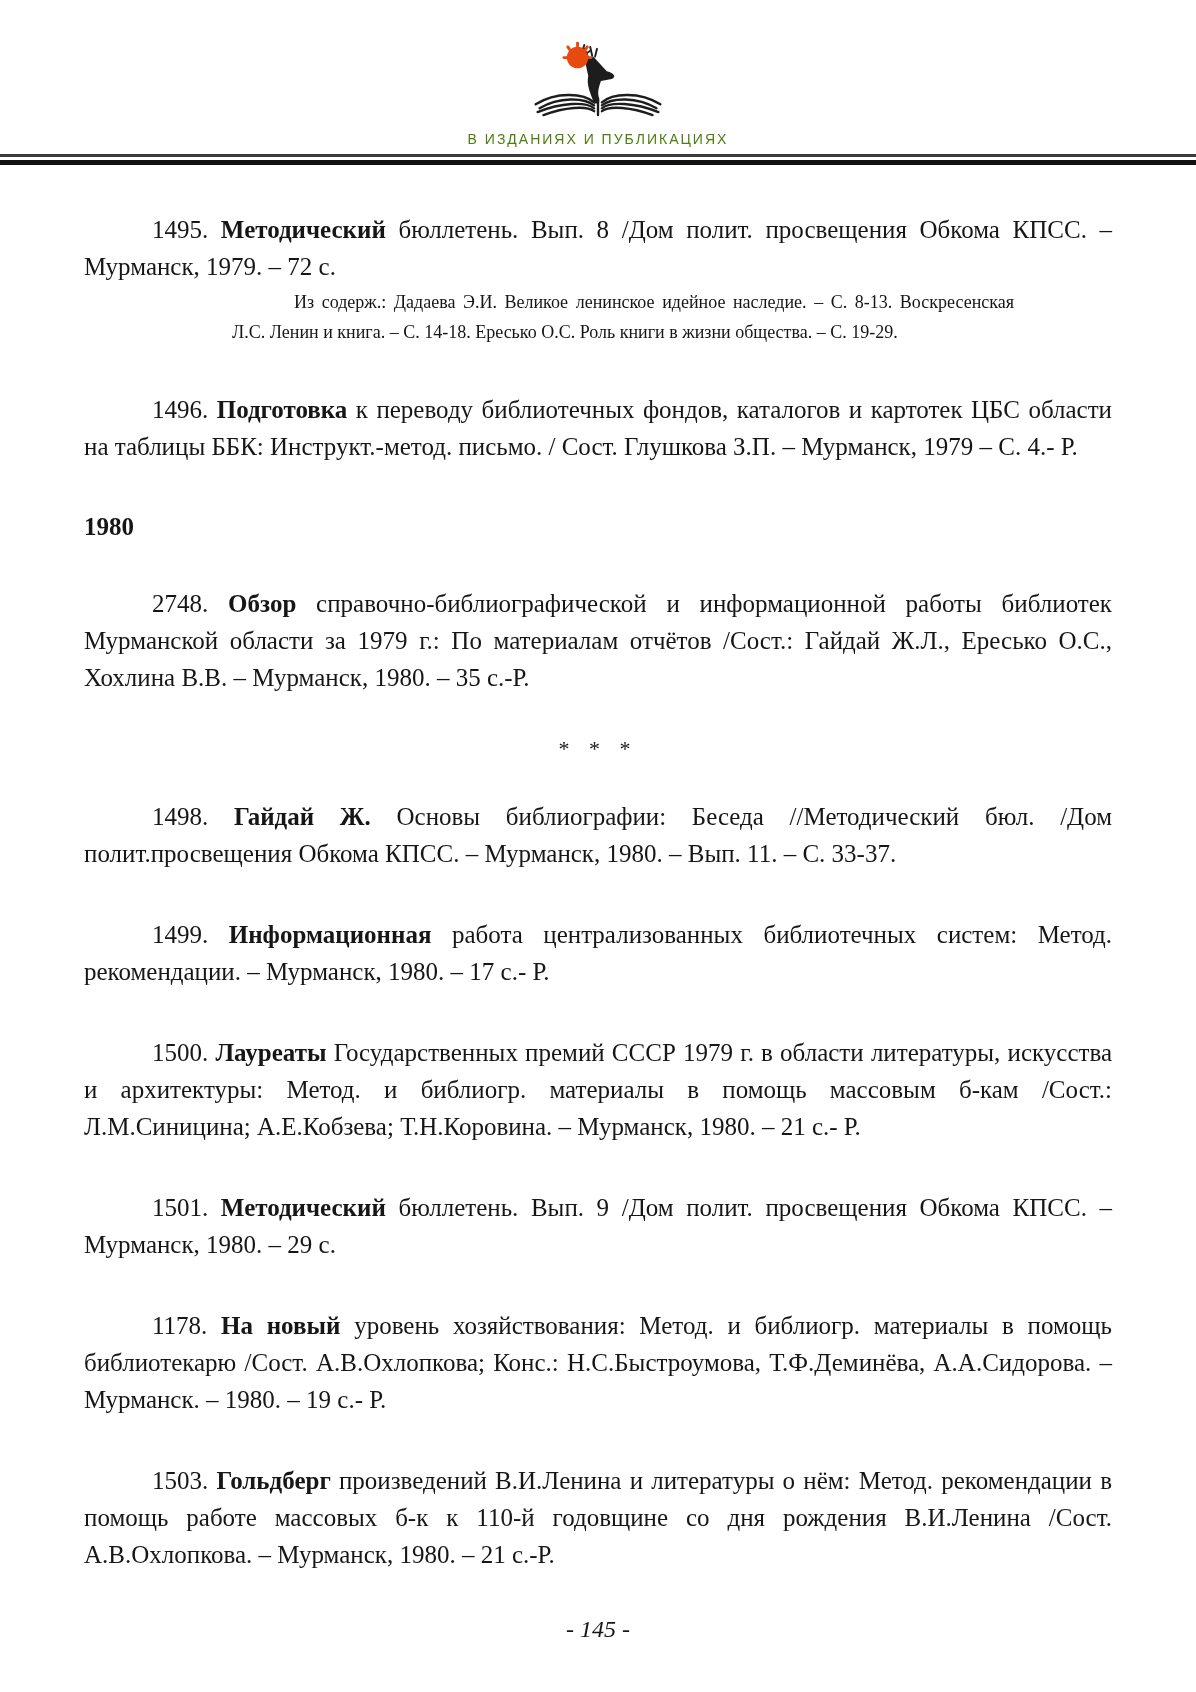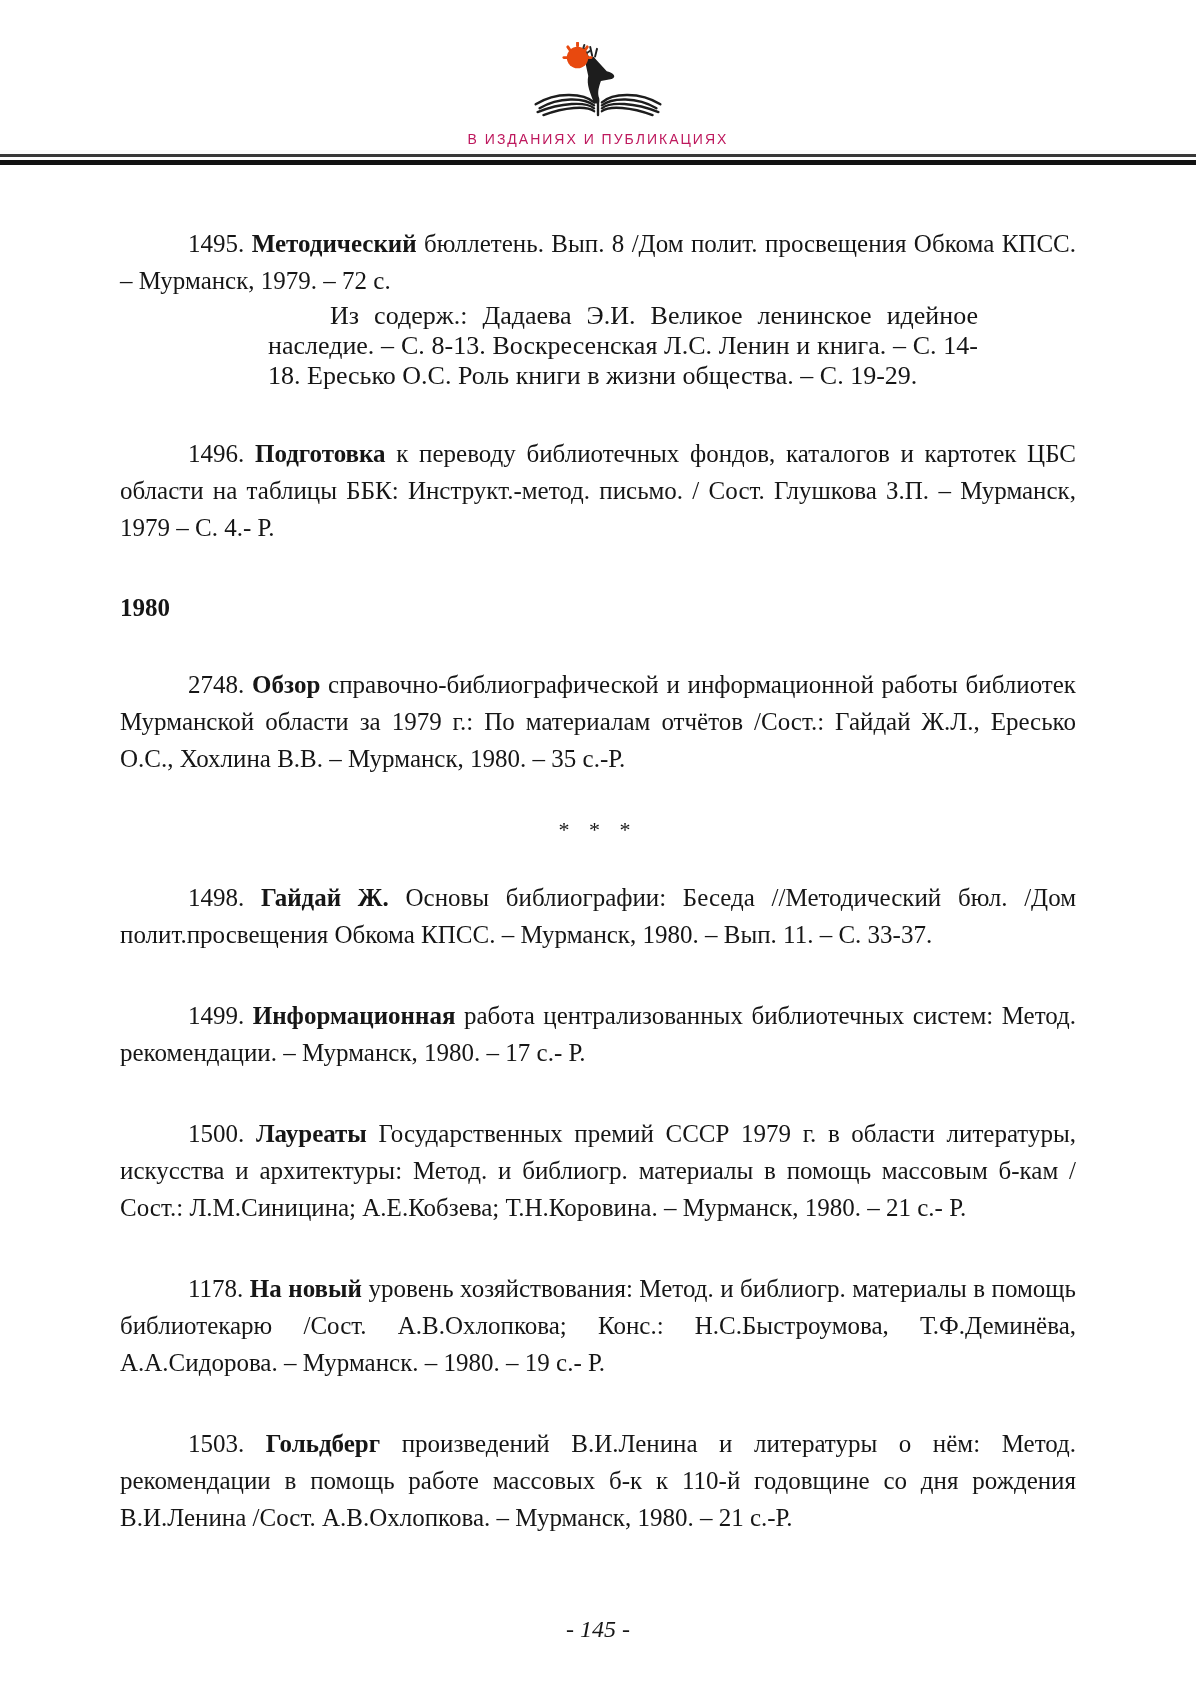--- a/index.html
+++ b/index.html
@@ -15,36 +15,36 @@
   .header{padding-top:42px;text-align:center;}
   .logo{display:inline-block;line-height:0;}
   .logo-acronym{
     margin-top:2px;
     font-family:"Liberation Sans", sans-serif;
     font-size:13px;font-weight:bold;letter-spacing:1.5px;color:#2b2b2b;
   }
   .subtitle{
     margin-top:9px;
     font-family:"Liberation Sans", sans-serif;
-    font-size:14px;color:#be185d;letter-spacing:2px;
+    font-size:14px;color:#4d7c0f;letter-spacing:2px;
   }
   .double-rule{margin-top:7px;}
   .double-rule .r1{height:3px;background:#3a3a3a;}
   .double-rule .r2{height:5px;background:#111111;margin-top:3px;}
   
-  .content{margin:0 120px;padding-top:16px;}
+  .content{margin:0 84px;padding-top:2px;}
   p.entry{
     margin:44px 0 0 0;
     font-size:25px;line-height:37px;
     text-align:justify;text-indent:68px;
   }
   p.entry .lead{font-weight:bold;}
   p.note{
     margin:2px 0 0 0;
-    font-size:26px;line-height:30px;
+    font-size:18px;line-height:30px;
   }
   p.note-1495{
     margin-left:148px;margin-right:98px;
     text-indent:62px;text-align:justify;
   }
   p.note-1501{
     margin-left:202px;
   }
   .note-label-bold{font-weight:bold;}
   .year-heading{
@@ -138,20 +138,23 @@
     </p>
 
     <p class="entry">
       <span>1499. </span><span class="lead">Информационная</span><span> работа централизованных библиотечных систем: Метод. рекомендации. – Мурманск, 1980. – 17 с.- Р.</span>
     </p>
 
     <p class="entry">
       <span>1500. </span><span class="lead">Лауреаты</span><span> Государственных премий СССР 1979 г. в области литературы, искусства  и архитектуры: Метод. и библиогр. материалы в помощь массовым б-кам /Сост.: Л.М.Синицина; А.Е.Кобзева; Т.Н.Коровина. – Мурманск, 1980. – 21 с.- Р.</span>
     </p>
 
+    <p class="entry">
+      <span>1501. </span><span class="lead">Методический</span><span> бюллетень. Вып. 9 /Дом полит. просвещения Обкома КПСС. – Мурманск, 1980. – 29 с.</span>
+    </p>
 
     <p class="entry">
       <span>1178. </span><span class="lead">На новый</span><span> уровень хозяйствования: Метод. и библиогр. материалы в помощь библиотекарю /Сост. А.В.Охлопкова; Конс.: Н.С.Быстроумова, Т.Ф.Деминёва, А.А.Сидорова. – Мурманск. – 1980. – 19 с.- Р.</span>
     </p>
 
     <p class="entry">
       <span>1503. </span><span class="lead">Гольдберг</span><span> произведений В.И.Ленина и литературы о нём: Метод. рекомендации в помощь работе массовых б-к к 110-й годовщине со дня рождения В.И.Ленина /Сост. А.В.Охлопкова. – Мурманск, 1980. – 21 с.-Р.</span>
     </p>
 
   </div>

